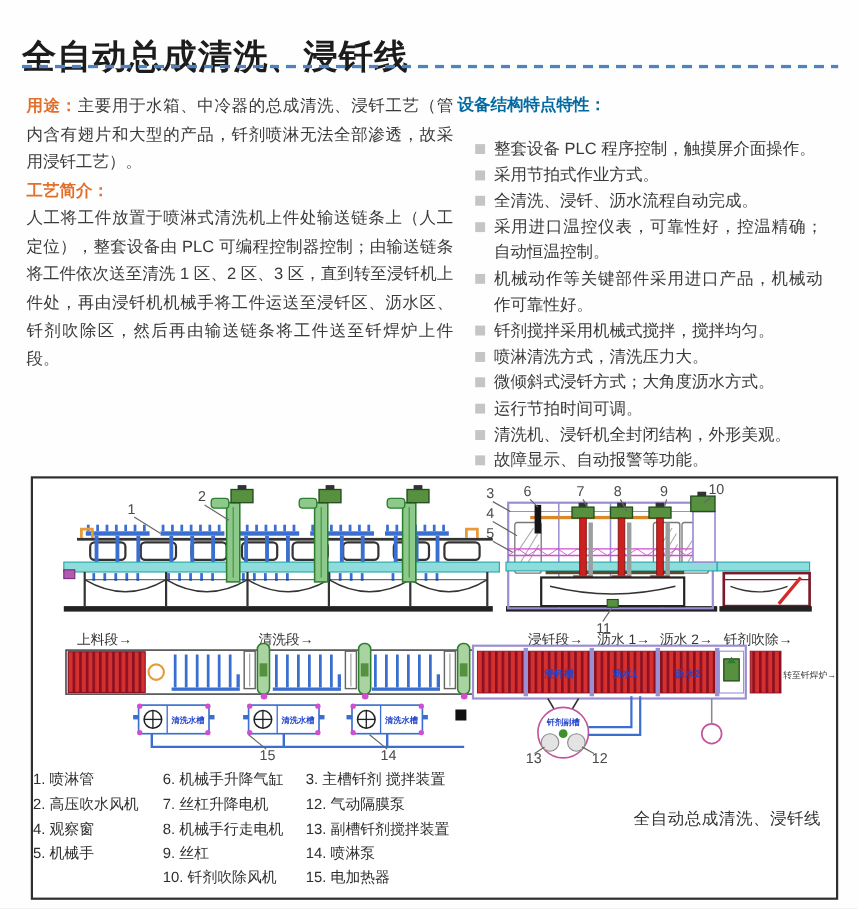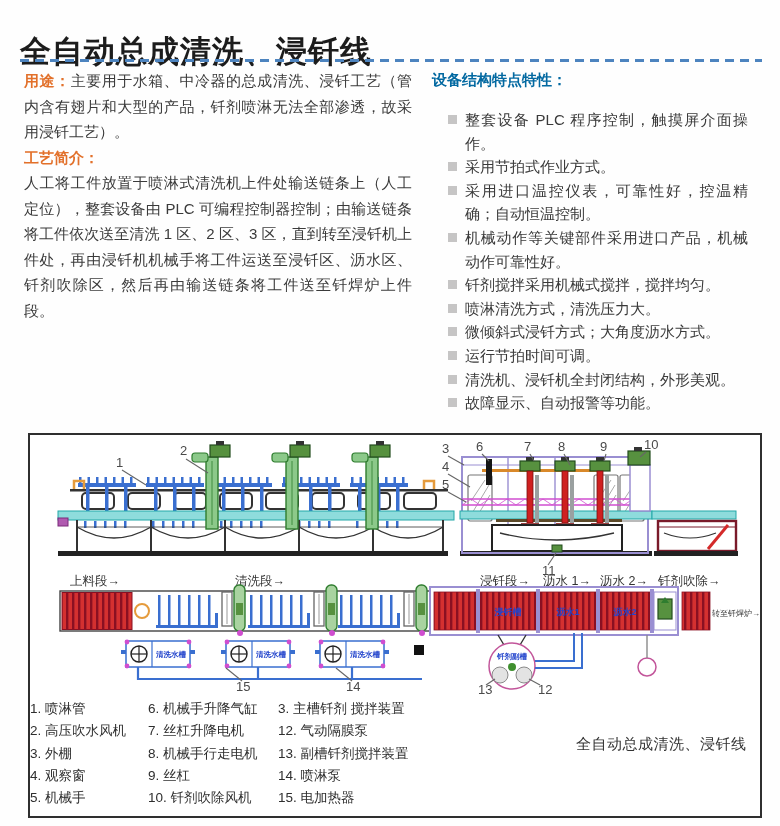--- a/index.html
+++ b/index.html
@@ -2,21 +2,21 @@
 <html><head>
 <meta charset="utf-8">
 <style>
   html,body{margin:0;padding:0;background:#e8e8e8;}
   .page{position:relative;width:780px;height:826px;background:#fefefe;overflow:hidden;
         font-family:"Liberation Sans",sans-serif;}
   .title{position:absolute;left:20px;top:10px;font-size:31px;font-weight:bold;
          color:#1c1c1c;letter-spacing:1px;}
   .rule{position:absolute;left:20px;top:59px;width:742px;height:3px;
         background-image:repeating-linear-gradient(90deg,#4d84bf 0 9px,transparent 9px 15px);}
-  .cols{position:absolute;left:24px;top:68px;width:740px;display:flex;gap:20px;}
+  .cols{position:absolute;left:24px;top:84px;width:740px;display:flex;gap:4px;}
   .lcol{width:388px;}
   .rcol{flex:1;}
   .lcol p{margin:0;font-size:15px;line-height:25.5px;color:#3a3a3a;text-align:justify;}
   .lead{color:#e2702a;font-weight:bold;}
   .rcol .feat-head{margin:0;font-size:15px;line-height:24px;color:#0369a1;font-weight:bold;}
   .feat-list{list-style:none;margin:16px;padding:0;}
   .feat-list li{position:relative;padding-left:17px;font-size:15px;line-height:23.6px;
                 color:#3a3a3a;text-align:justify;}
   .sq{position:absolute;left:0;top:7px;width:9px;height:9px;background:#c6c5c5;}
   .dbox{position:absolute;left:28px;top:433px;width:734px;height:385px;
@@ -45,20 +45,21 @@
     <div class="lcol">
       <p><span class="lead">用途：</span><span>主要用于水箱、中冷器的总成清洗、浸钎工艺（管内含有翅片和大型的产品，钎剂喷淋无法全部渗透，故采用浸钎工艺）。</span></p>
       <p><span class="lead">工艺简介：</span></p>
       <p>人工将工件放置于喷淋式清洗机上件处输送链条上（人工定位），整套设备由 PLC 可编程控制器控制；由输送链条将工件依次送至清洗 1 区、2 区、3 区，直到转至浸钎机上件处，再由浸钎机机械手将工件运送至浸钎区、沥水区、钎剂吹除区，然后再由输送链条将工件送至钎焊炉上件段。</p>
     </div>
     <div class="rcol">
       <p class="feat-head">设备结构特点特性：</p>
       <ul class="feat-list">
         <li><span class="sq"></span><span>整套设备 PLC 程序控制，触摸屏介面操作。</span></li>
         <li><span class="sq"></span><span>采用节拍式作业方式。</span></li>
+        <li><span class="sq"></span><span>全清洗、浸钎、沥水流程自动完成。</span></li>
         <li><span class="sq"></span><span>采用进口温控仪表，可靠性好，控温精确；自动恒温控制。</span></li>
         <li><span class="sq"></span><span>机械动作等关键部件采用进口产品，机械动作可靠性好。</span></li>
         <li><span class="sq"></span><span>钎剂搅拌采用机械式搅拌，搅拌均匀。</span></li>
         <li><span class="sq"></span><span>喷淋清洗方式，清洗压力大。</span></li>
         <li><span class="sq"></span><span>微倾斜式浸钎方式；大角度沥水方式。</span></li>
         <li><span class="sq"></span><span>运行节拍时间可调。</span></li>
         <li><span class="sq"></span><span>清洗机、浸钎机全封闭结构，外形美观。</span></li>
         <li><span class="sq"></span><span>故障显示、自动报警等功能。</span></li>
       </ul>
     </div>
@@ -320,21 +321,20 @@
         <path class="ldr" d="M456,250 L465,244"></path>
         <text class="num" x="508" y="259">12</text>
         <path class="ldr" d="M510,250 L499,244"></path>
       </g>
     </svg>
 
     <div class="legend">
       <div class="lc lc1">
         <div>1. 喷淋管</div>
         <div>2. 高压吹水风机</div>
-        <div>3. 外棚</div>
         <div>4. 观察窗</div>
         <div>5. 机械手</div>
       </div>
       <div class="lc lc2">
         <div>6. 机械手升降气缸</div>
         <div>7. 丝杠升降电机</div>
         <div>8. 机械手行走电机</div>
         <div>9. 丝杠</div>
         <div>10. 钎剂吹除风机</div>
       </div>

